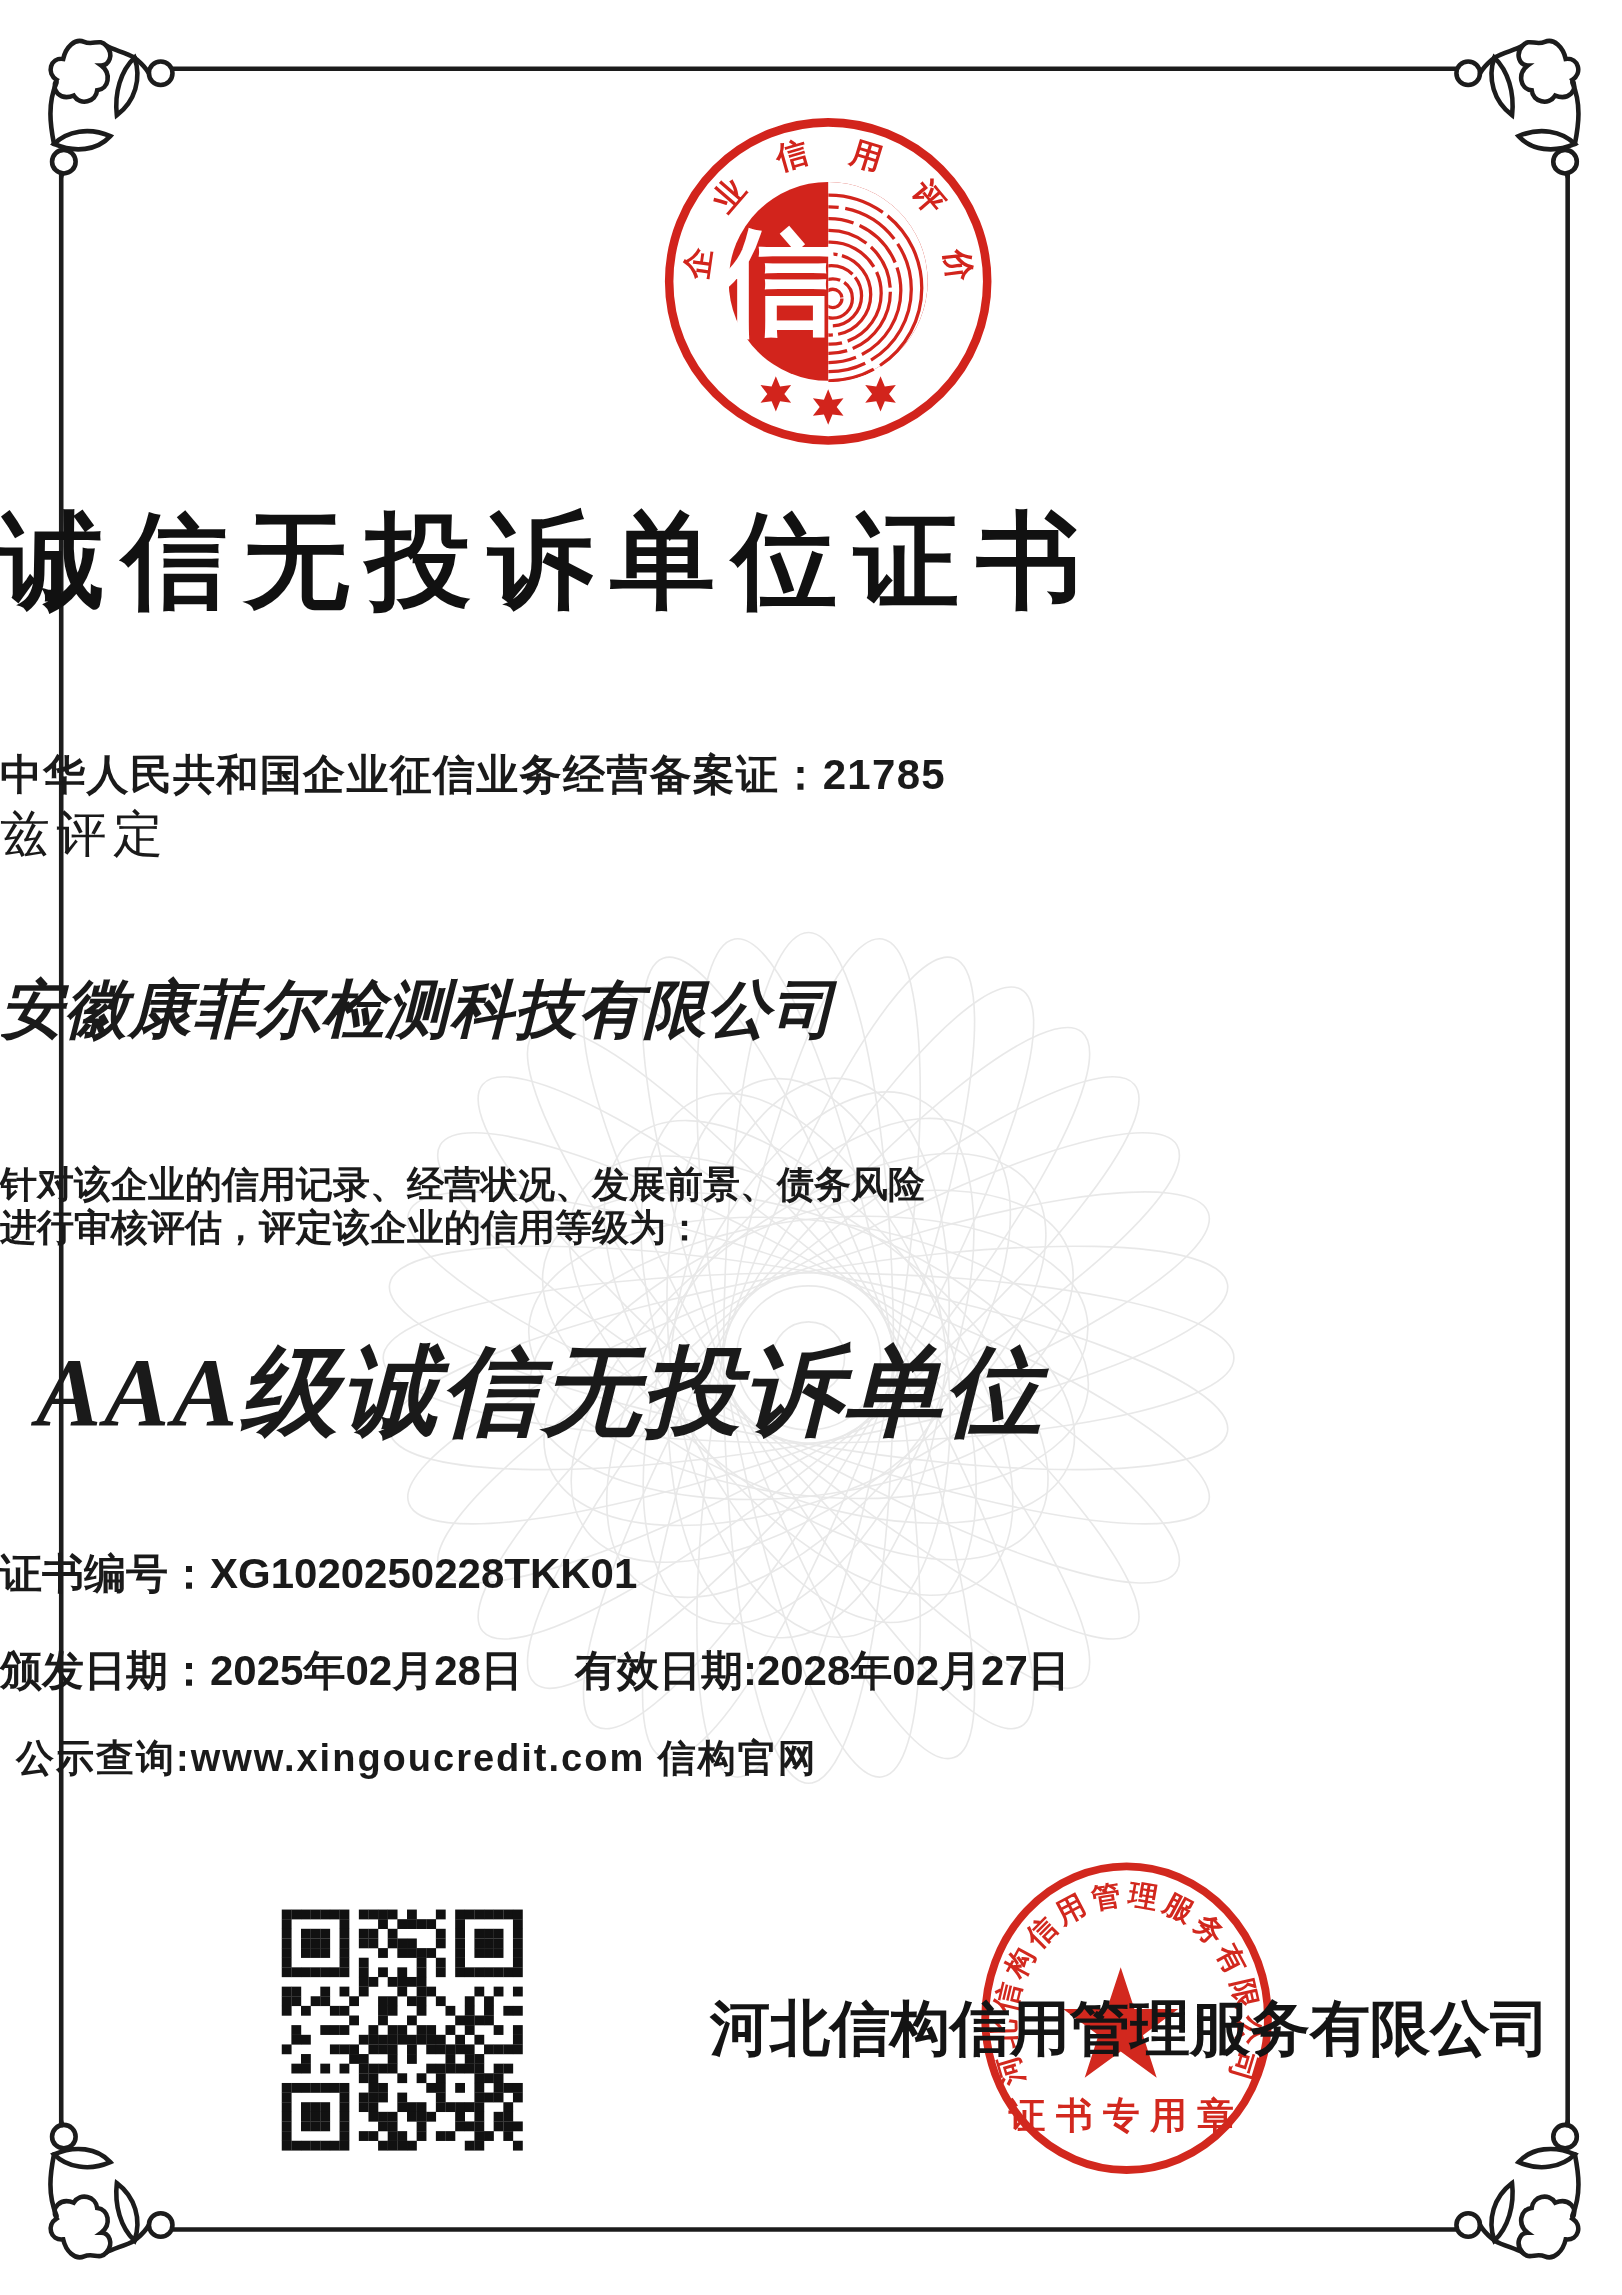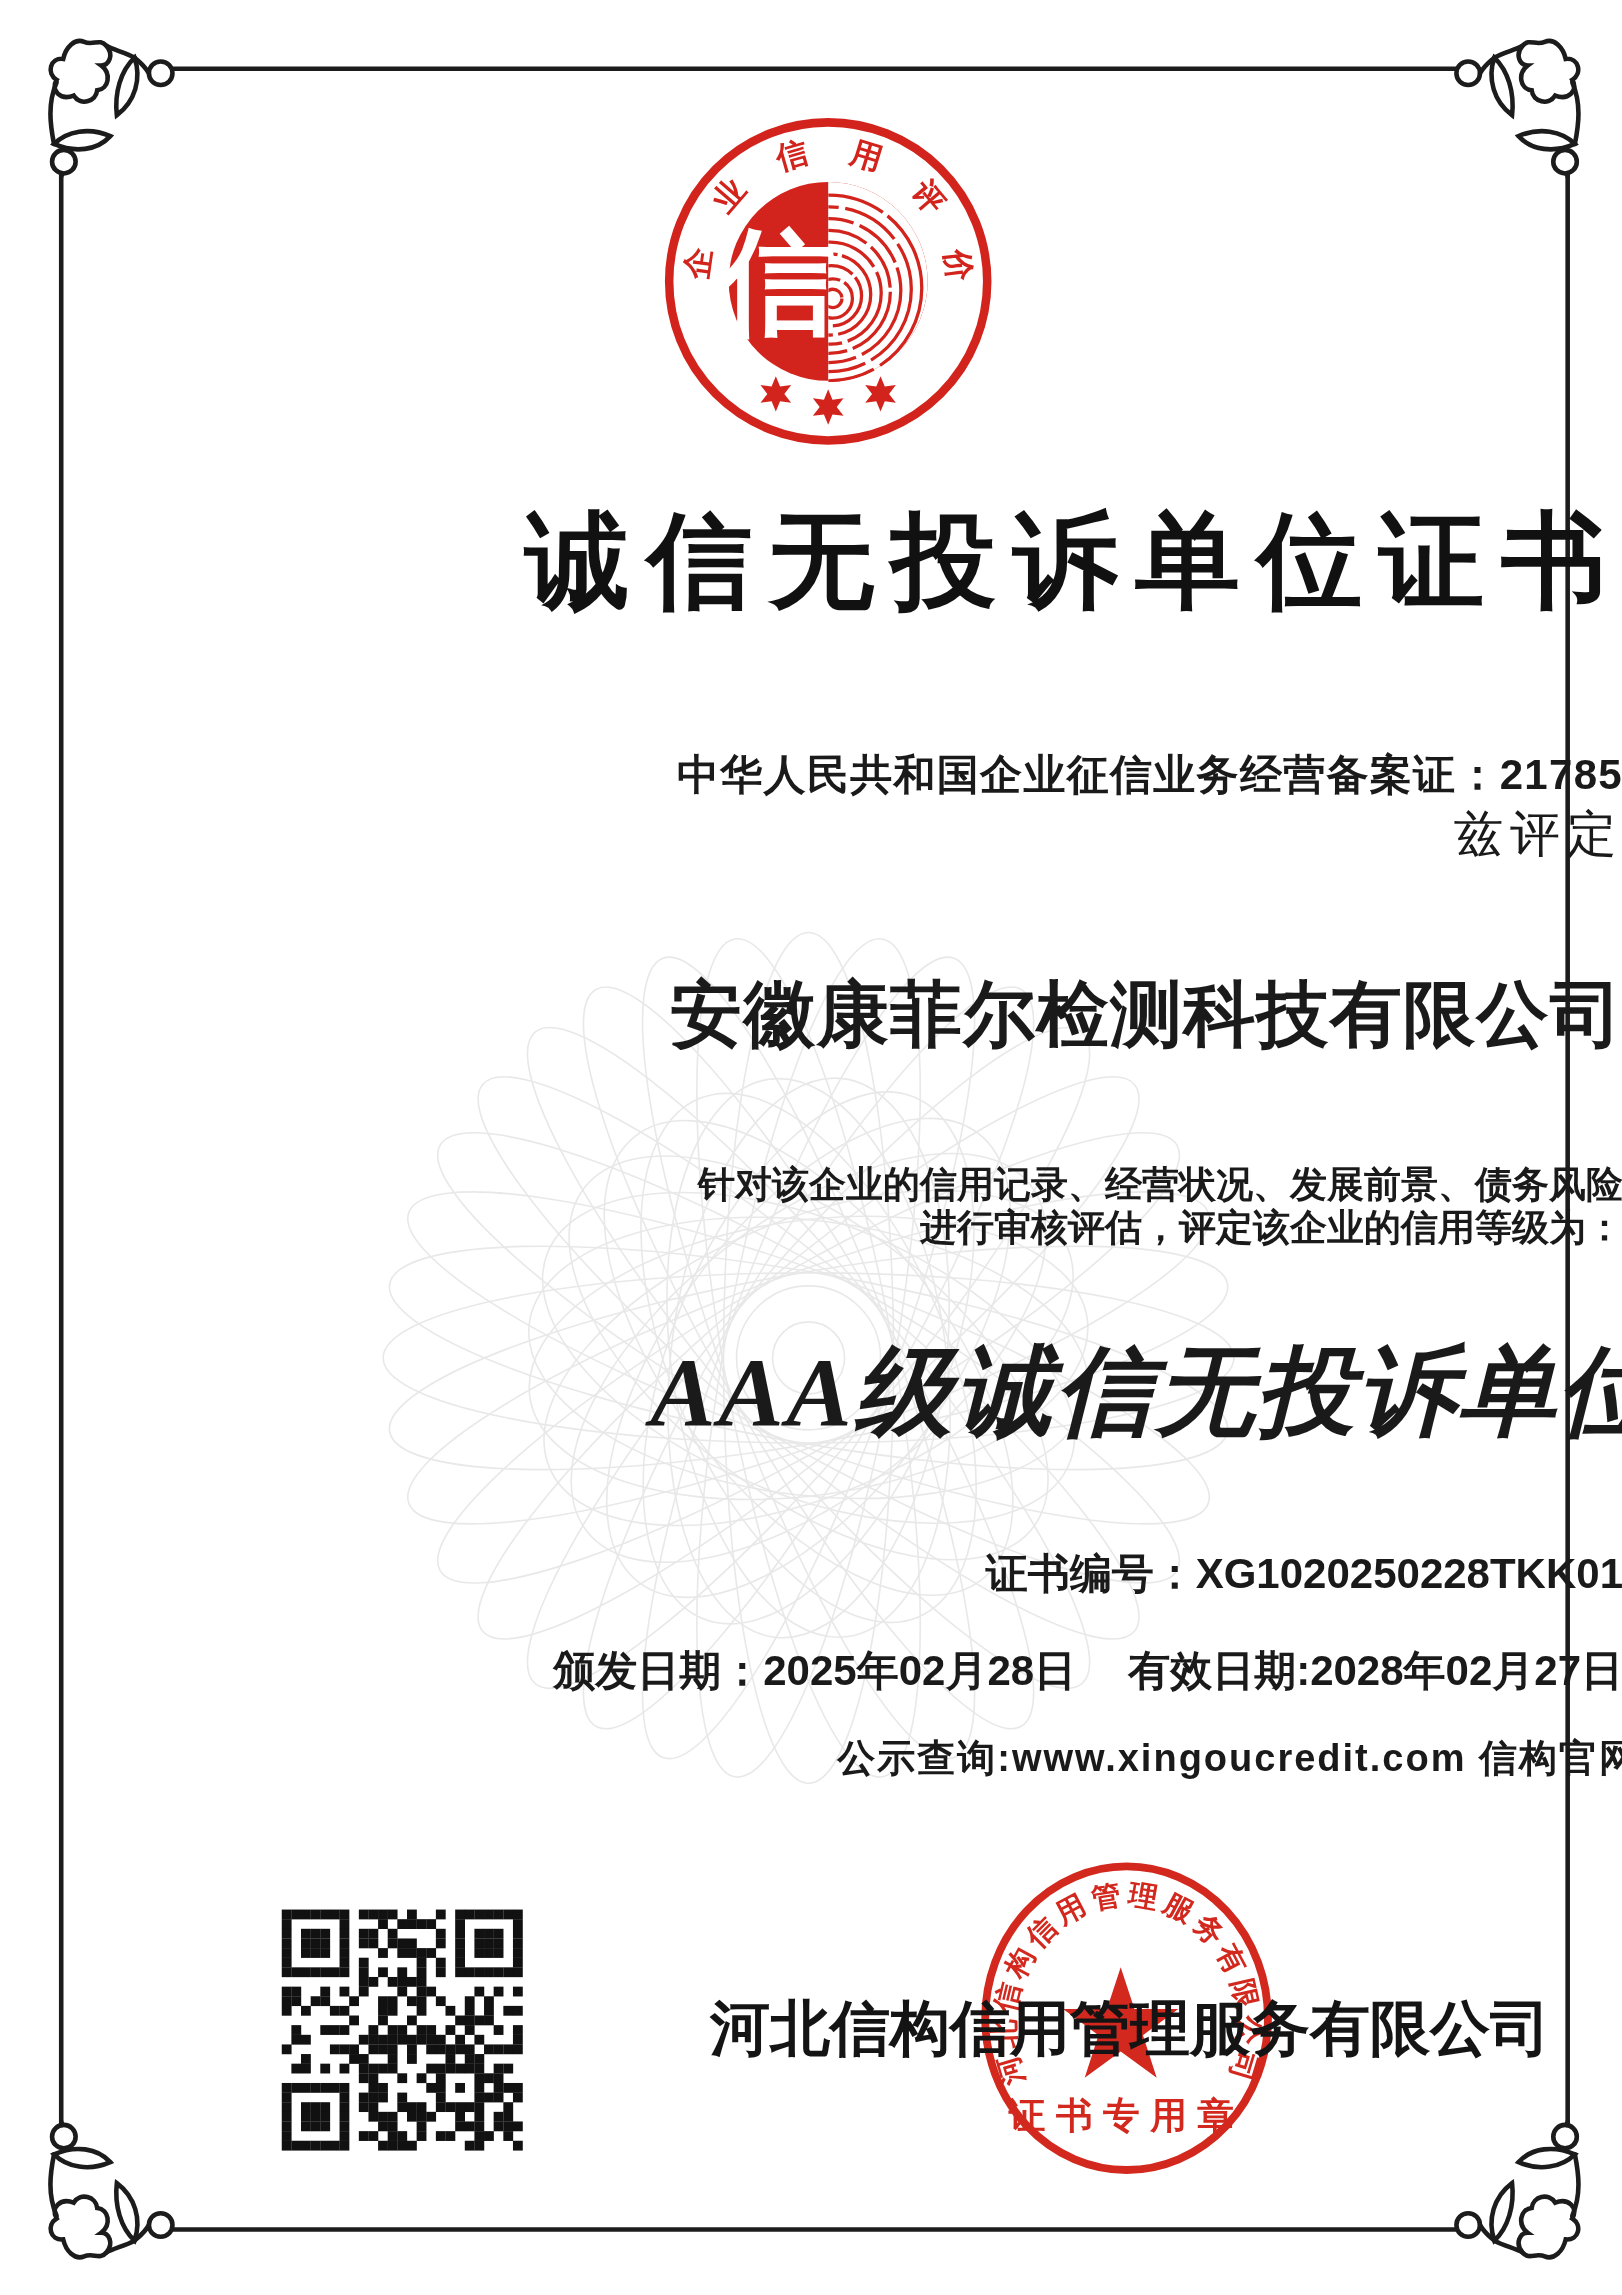--- a/index.html
+++ b/index.html
@@ -2,26 +2,26 @@
 <html style="font-size:10.5px"><head>
 <meta charset="utf-8">
 <style>
   html,body{margin:0;padding:0;background:#888;}
   #page{
     position:relative;width:1623px;height:2295px;background:#ffffff;
     font-family:"Liberation Sans",sans-serif;overflow:hidden;
   }
   svg{position:absolute;left:0;top:0;}
   .layer{position:absolute;left:0;top:0;width:1623px;height:2295px;}
-  .cline{position:absolute;left:0;width:1623px;text-align:right;color:#1a1a1a;white-space:nowrap;}
+  .cline{position:absolute;left:0;width:1623px;text-align:left;color:#1a1a1a;white-space:nowrap;}
   .t-title{top:492px;font-size:105px;font-weight:900;letter-spacing:17px;color:#111;}
   .t-sub{top:747px;font-size:42px;font-weight:700;letter-spacing:1.3px;}
   .t-assess{top:801px;font-size:50px;font-weight:400;letter-spacing:6.5px;}
-  .t-company{top:967px;font-size:72px;font-weight:900;letter-spacing:1.3px;
-    font-family:"Liberation Serif",serif;}
+  .t-company{top:967px;font-size:63px;font-weight:900;letter-spacing:1.3px;
+    font-family:"Liberation Serif",serif;font-style:italic;}
   .t-body{top:1164px;font-size:37px;font-weight:600;line-height:1.16;}
   .t-rating{top:1327px;font-size:98px;font-weight:900;letter-spacing:2.6px;
     font-family:"Liberation Serif",serif;font-style:italic;padding-left:36px;}
   .t-cert{top:1546px;font-size:42px;font-weight:700;}
   .t-dates{top:1643px;font-size:42px;font-weight:700;}
   .t-dates .gap{display:inline-block;width:52px;}
   .t-query{top:1733px;font-size:38px;font-weight:700;letter-spacing:2px;margin-left:16px;}
   .t-sign{
     position:absolute;left:710px;top:1989px;width:818px;text-align:center;
     font-size:60px;font-weight:900;color:#141414;white-space:nowrap;

